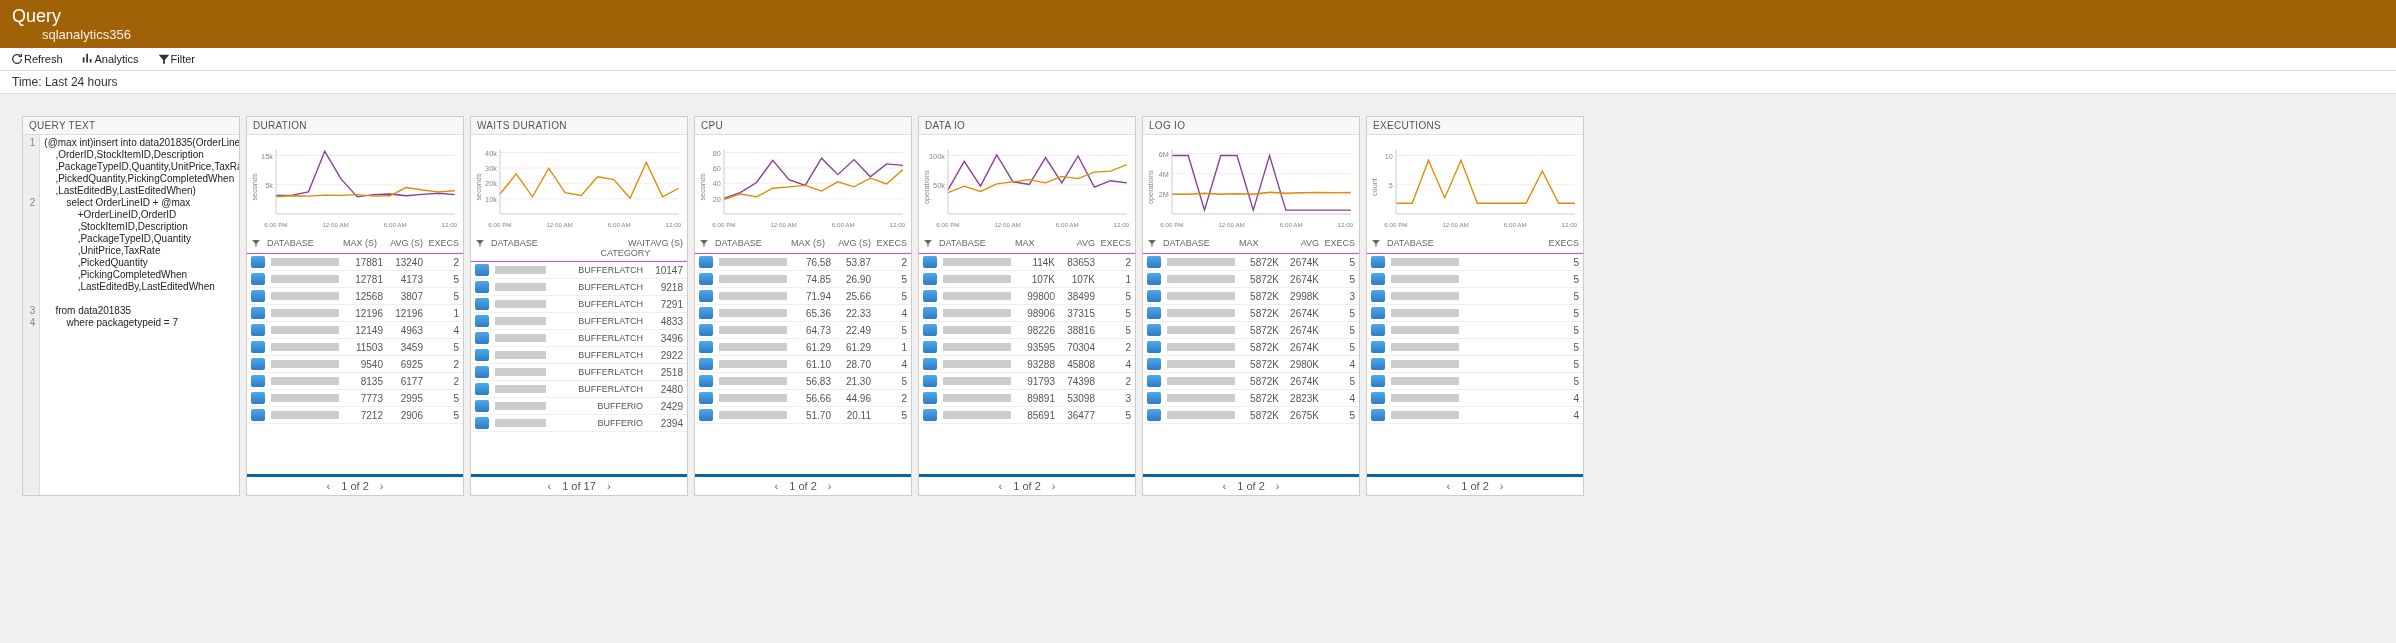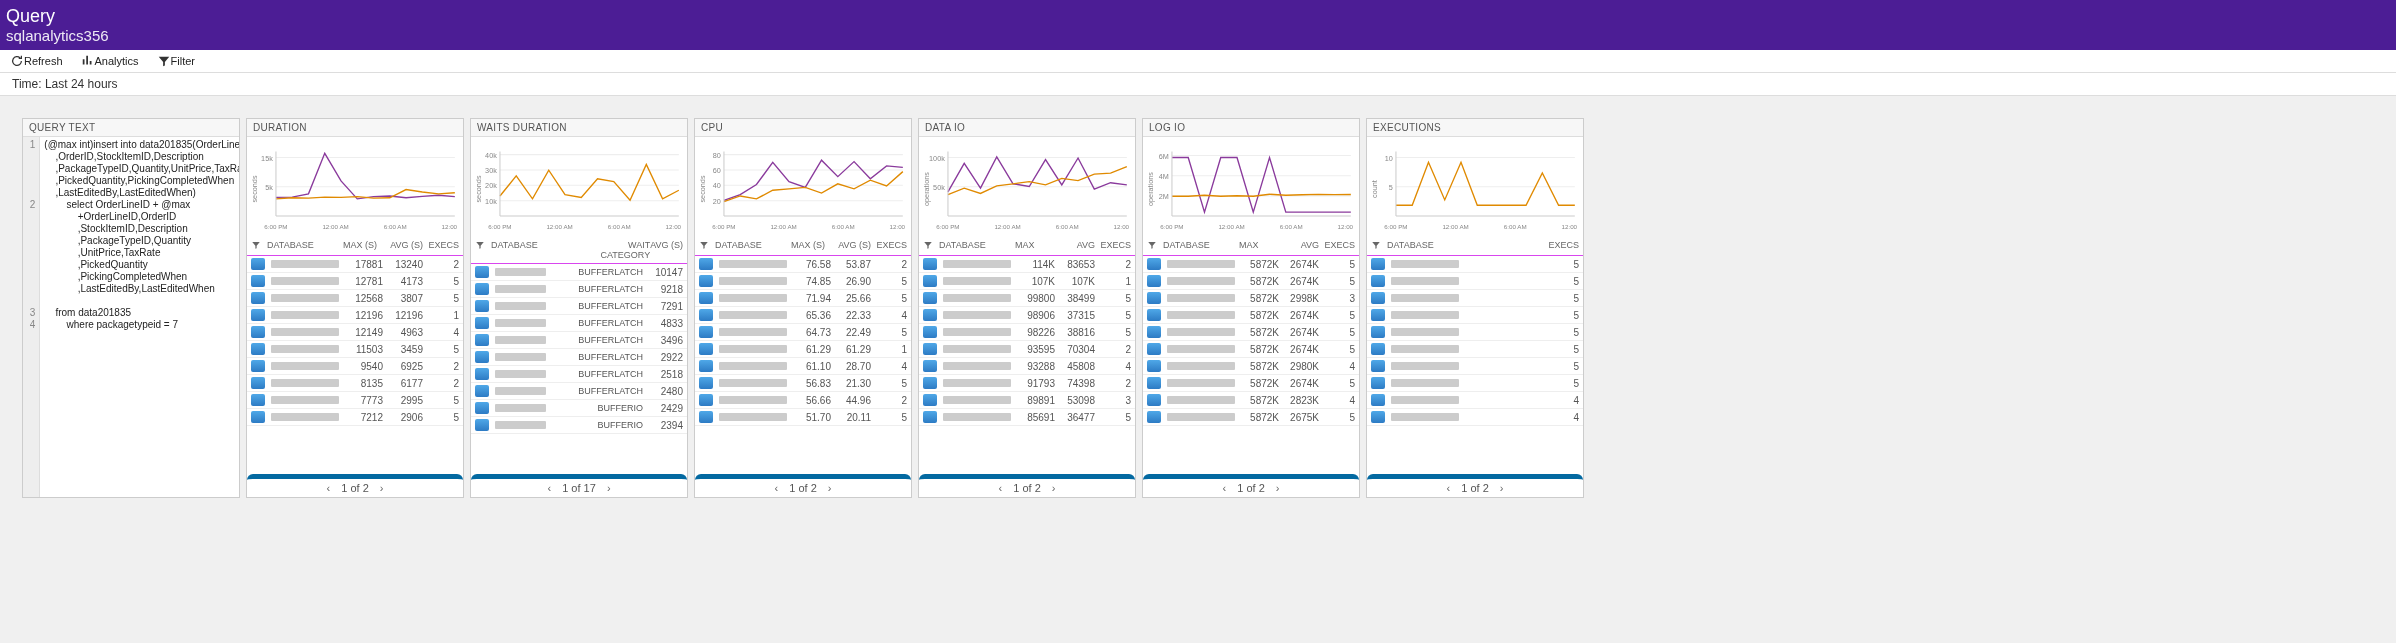--- a/index.html
+++ b/index.html
@@ -1,19 +1,19 @@
 <!DOCTYPE html>
 <html><head>
 <meta charset="utf-8">
 <style>
 * { box-sizing: border-box; margin: 0; padding: 0; font-family: "Segoe UI", Arial, sans-serif; }
 body { background: #f0f0f0; font-size: 11px; color: #333; }
-.header { background: #4c1d95; color: #fff; padding: 6px 6px; }
+.header { background: #a16207; color: #fff; padding: 6px 12px; }
 .header h1 { font-size: 18px; font-weight: 400; }
-.header .sub { font-size: 15px; opacity: .9; }
+.header .sub { font-size: 13px; opacity: .9; margin-left: 30px; }
 .toolbar { background: #fff; border-bottom: 1px solid #ddd; padding: 4px 10px; display: flex; gap: 18px; align-items: center; }
 .toolbar .tbtn { display: flex; align-items: center; gap: 0; cursor: pointer; color: #222; }
 .toolbar svg { width: 14px; height: 14px; }
 .timebar { background: #fff; padding: 4px 12px; border-bottom: 1px solid #ddd; font-size: 12px; }
 .main { display: flex; gap: 6px; padding: 22px; overflow-x: auto; }
 .panel { background: #fff; border: 1px solid #ccc; display: flex; flex-direction: column; min-height: 380px; }
 .panel.q { width: 218px; flex: none; }
 .panel.d { width: 218px; flex: none; }
 .phead { background: #f7f7f7; border-bottom: 1px solid #ddd; padding: 3px 6px; font-size: 10px; color: #555; letter-spacing: .3px; }
 .chart { height: 100px; padding: 6px 4px 2px 4px; position: relative; }
@@ -25,21 +25,21 @@
 .thead .c2 { width: 40px; text-align: right; }
 .thead .c3 { width: 36px; text-align: right; }
 .tbody { flex: 1; overflow: hidden; }
 .trow { display: flex; align-items: center; padding: 2px 4px; border-bottom: 1px solid #eee; font-size: 10px; }
 .trow .ico { width: 14px; height: 12px; background: linear-gradient(#4fa8e8,#2d7bc4); border-radius: 2px; margin-right: 2px; flex: none; }
 .trow .bar { flex: 1; height: 8px; background: #ccc; border-radius: 1px; margin: 0 4px; }
 .trow .v1 { width: 40px; text-align: right; color: #555; }
 .trow .v2 { width: 40px; text-align: right; color: #555; }
 .trow .v3 { width: 36px; text-align: right; color: #555; }
 .trow .mid { flex: 1; text-align: right; color: #555; font-size: 9px; padding-right: 4px;}
-.pager { border-top: 5px solid #0369a1; text-align: center; padding: 3px 0; font-size: 11px; color: #555; border-radius: 6px; }
+.pager { border-top: 3px solid #0369a1; text-align: center; padding: 3px 0; font-size: 11px; color: #555; }
 .pager span { margin: 0 4px; }
 .pager .arr { cursor: pointer; color: #666; }
 .code { font-family: Consolas, monospace; font-size: 10px; display: flex; height: 100%; }
 .gut { background: #eee; color: #888; text-align: right; padding: 2px 4px; border-right: 1px solid #ddd; width: 18px; }
 .gut div { line-height: 12px; }
 .src { padding: 2px 4px; white-space: pre; color: #222; overflow: hidden; line-height: 12px; }
 </style>
 </head>
 <body>
 

